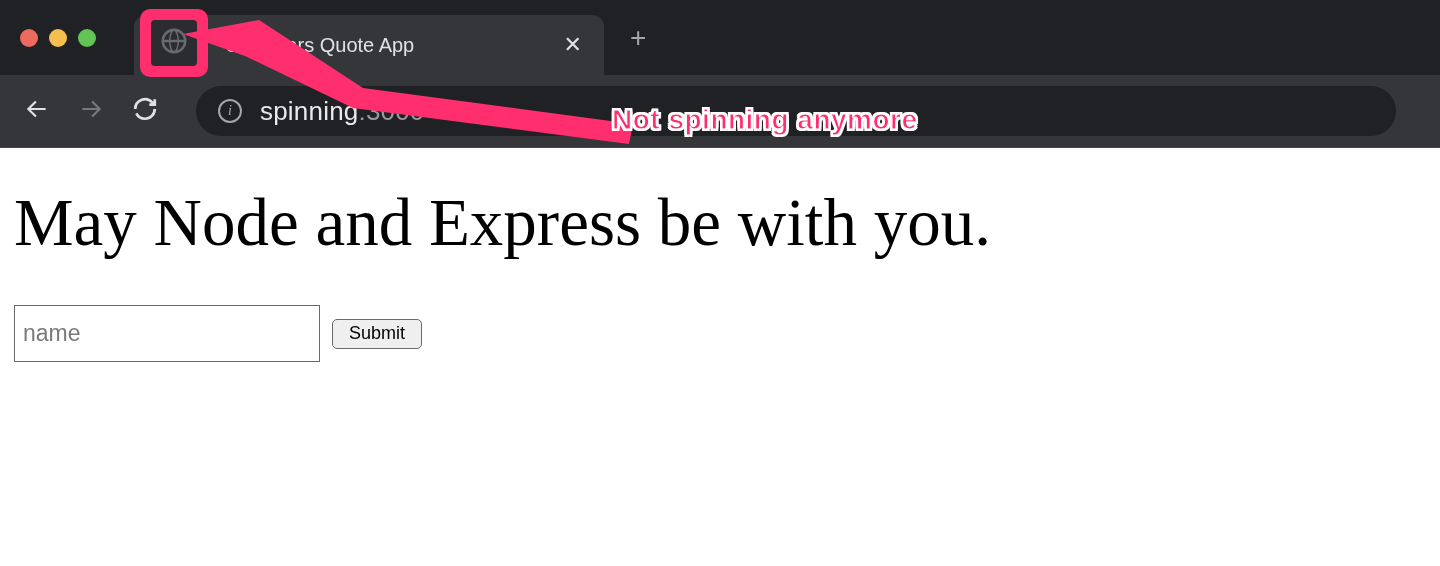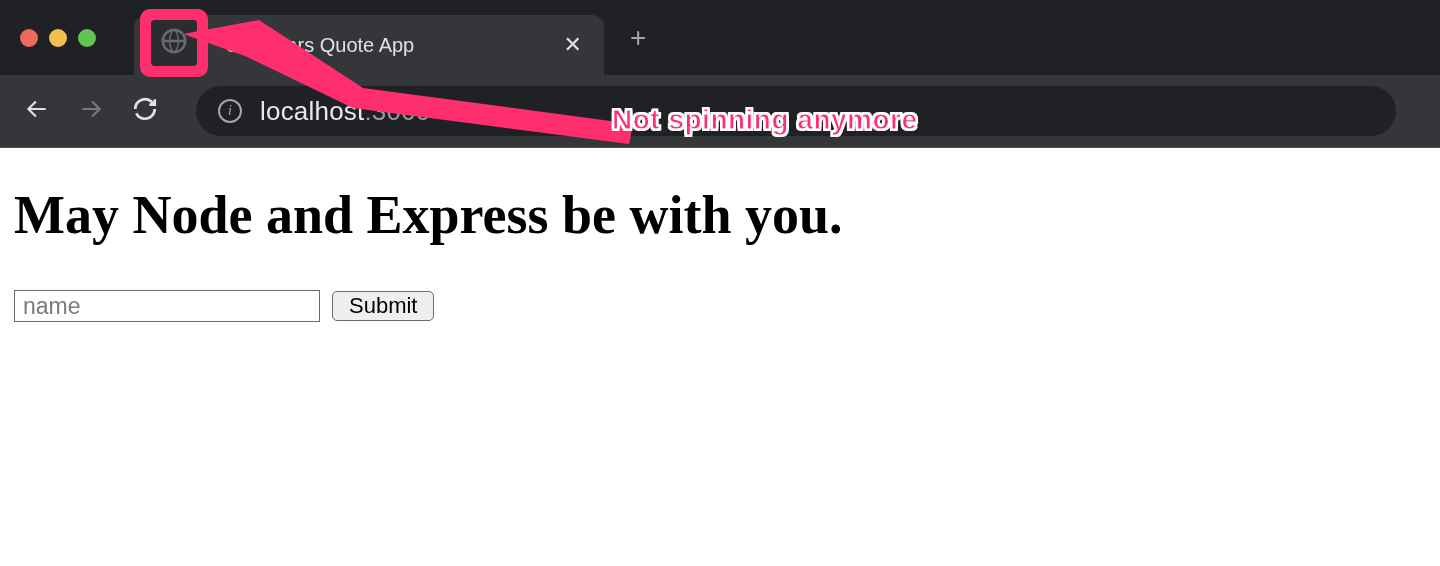--- a/index.html
+++ b/index.html
@@ -157,47 +157,47 @@
     }
     .url .port {
       color: #9a9b9d;
     }
 
     .page {
       padding: 36px 14px;
     }
     .page h1 {
       font-family: "Times New Roman", Times, serif;
-      font-size: 54px;
-      font-weight: 700;
+      font-size: 67px;
+      font-weight: 400;
       color: #000;
       margin-bottom: 44px;
     }
     .form-row {
       display: flex;
       gap: 12px;
       align-items: center;
     }
     .form-row input[type="text"] {
       width: 306px;
-      height: 32px;
+      height: 57px;
       border: 1.5px solid #6b6b6b;
       font-size: 23px;
       padding: 2px 8px;
       font-family: Arial, sans-serif;
       color: #000;
       background: #fff;
     }
     .form-row input[type="text"]::placeholder {
       color: #7a7a7b;
     }
     .form-row button {
       height: 30px;
       padding: 0 16px;
-      font-size: 22px;
+      font-size: 18px;
       font-family: Arial, sans-serif;
       background: #efefef;
       border: 1.5px solid #6b6b6b;
       border-radius: 5px;
       cursor: pointer;
     }
 
     .annotation-arrow {
       position: absolute;
       left: 183px;
@@ -276,21 +276,21 @@
       <svg viewBox="0 0 24 24">
           <path d="M3 12a9 9 0 0 1 15.5-6.3L21 8M21 3v5h-5"></path>
           <path d="M21 12a9 9 0 0 1-9 9 9 9 0 0 1-8-5"></path>
         </svg>
     </span>
   </div>
 
   <div class="addressbar">
     <span class="info-icon">i</span>
     <span class="url">
-      <span>localhost</span><span class="port">:3000</span>
+      <span>spinning</span><span class="port">:3000</span>
     </span>
   </div>
 </div>
 
 <div class="page">
   <h1>May Node and Express be with you.</h1>
   <div class="form-row">
     <input type="text" placeholder="name" style="">
     <button>Submit</button>
   </div>

